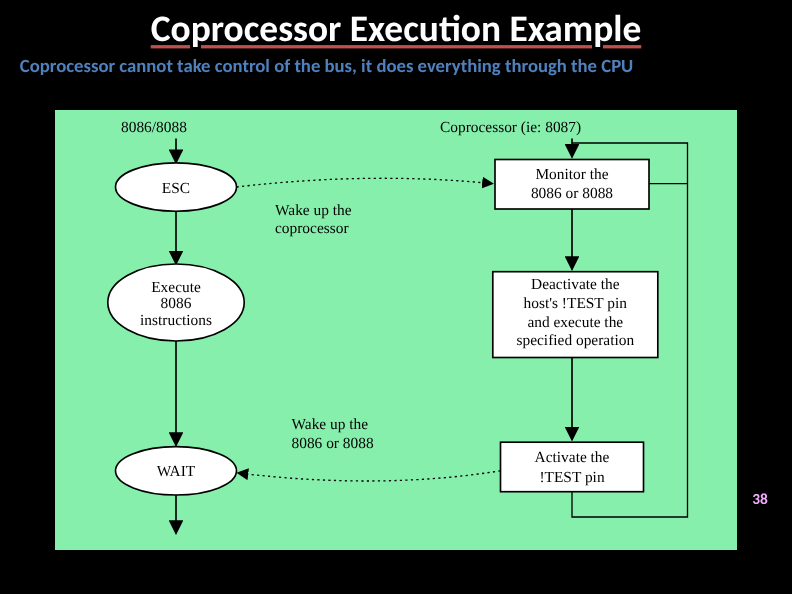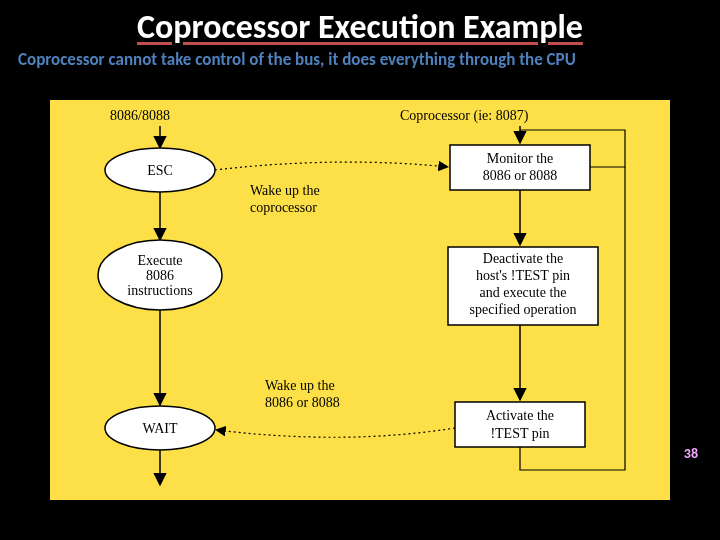--- a/index.html
+++ b/index.html
@@ -33,21 +33,21 @@
     font-weight: 700;
     text-align: left;
     padding: 2px 18px 10px 18px;
   }
   .canvas {
     position: absolute;
     left: 50px;
     top: 100px;
     width: 620px;
     height: 400px;
-    background: #fde047;
+    background: #86efac;
   }
   svg { display: block; }
   .node-text {
     font-family: "Times New Roman", serif;
     font-size: 14px;
     fill: #000;
   }
   .label-text {
     font-family: "Times New Roman", serif;
     font-size: 14px;

